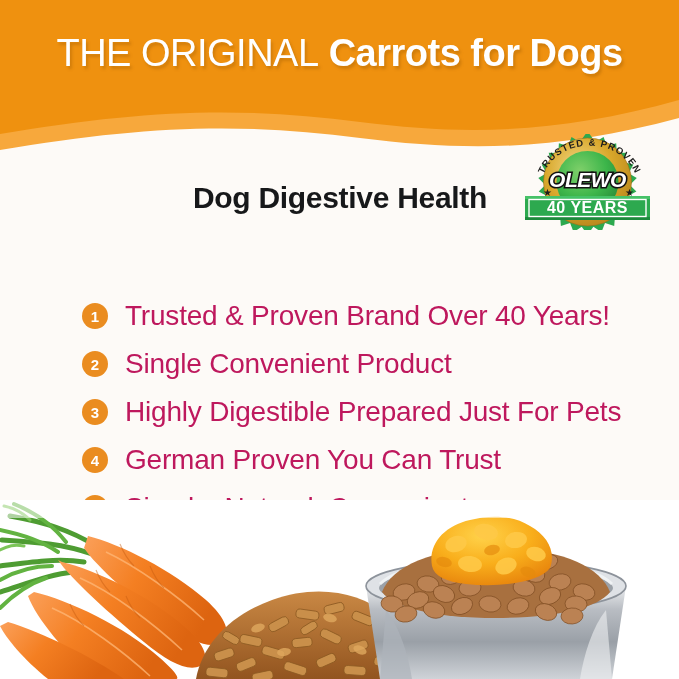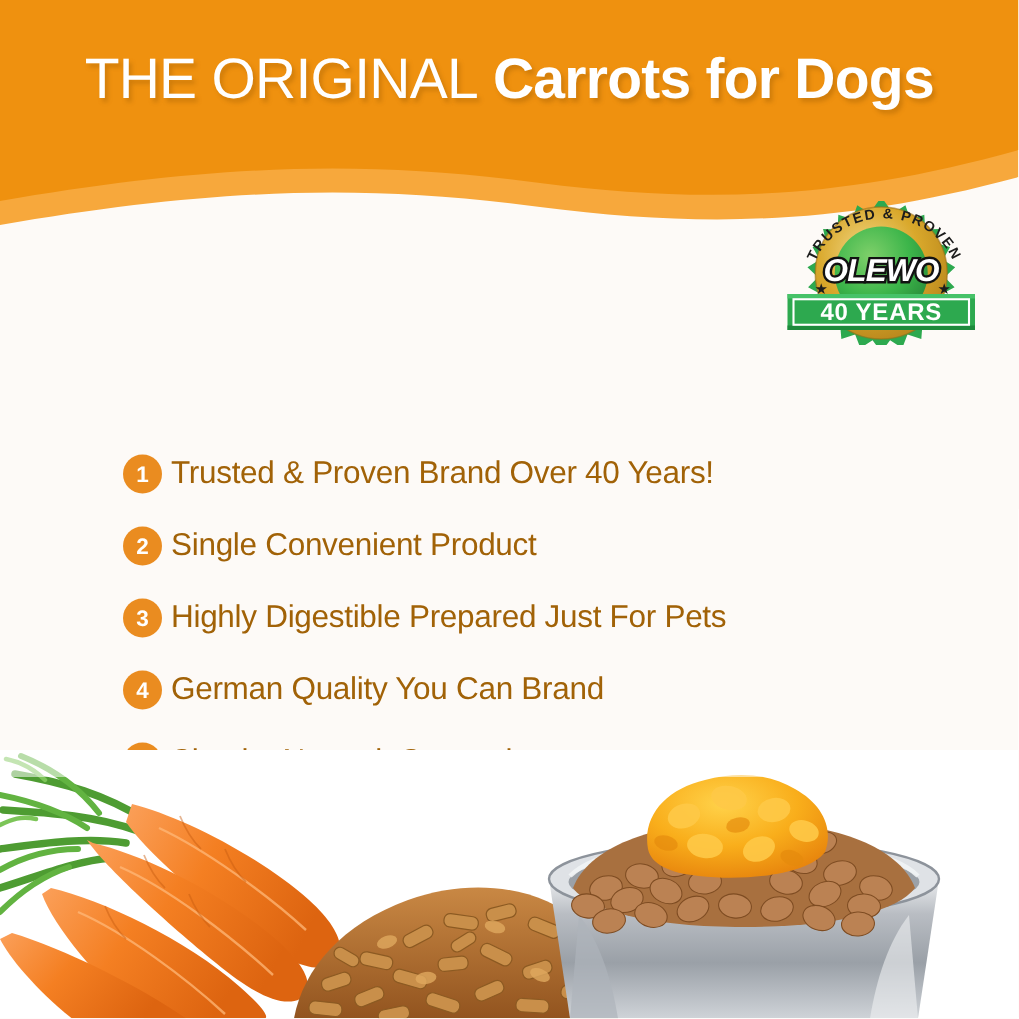--- a/index.html
+++ b/index.html
@@ -94,25 +94,25 @@
     font-family: "Liberation Sans", sans-serif;
     font-size: 15px;
     font-weight: bold;
     display: flex;
     align-items: center;
     justify-content: center;
     line-height: 1;
   }
   .benefit-text {
     flex: 1 1 auto;
-    margin-left: 6px;
-    font-family: "Liberation Sans", sans-serif;
-    font-size: 21px;
+    margin-left: 17px;
+    font-family: "Liberation Sans", sans-serif;
+    font-size: 28px;
     font-weight: normal;
-    color: #a16207;
+    color: #be185d;
     letter-spacing: -0.2px;
     white-space: nowrap;
   }
 
   
   #photo-strip {
     position: absolute;
     left: 0;
     top: 500px;
     width: 679px;
@@ -182,38 +182,39 @@
         <polygon points="8,66 133,66 133,90 8,90" fill="#2da94f"></polygon>
         <polygon points="8,66 133,66 133,69 8,69" fill="#46c268"></polygon>
         <polygon points="8,87 133,87 133,90 8,90" fill="#1d8a3c"></polygon>
         <rect x="12" y="69.5" width="117" height="17" fill="none" stroke="#ffffff" stroke-width="1.4"></rect>
         <text x="70.5" y="83" text-anchor="middle" font-family="Liberation Sans, sans-serif" font-size="16" font-weight="bold" fill="#ffffff" letter-spacing="0.5">40 YEARS</text>
       </g>
     </svg>
   </div>
 
   <div id="subheadline">
+    <span class="line">Dog Digestive Health</span>
   </div>
 
   <div id="benefits-list">
     <div class="benefit-row">
       <div class="benefit-number">1</div>
       <div class="benefit-text">Trusted &amp; Proven Brand Over 40 Years!</div>
     </div>
     <div class="benefit-row">
       <div class="benefit-number">2</div>
       <div class="benefit-text">Single Convenient Product</div>
     </div>
     <div class="benefit-row">
       <div class="benefit-number">3</div>
       <div class="benefit-text">Highly Digestible Prepared Just For Pets</div>
     </div>
     <div class="benefit-row">
       <div class="benefit-number">4</div>
-      <div class="benefit-text">German Quality You Can Brand</div>
+      <div class="benefit-text">German Proven You Can Trust</div>
     </div>
     <div class="benefit-row">
       <div class="benefit-number">5</div>
       <div class="benefit-text">Simple. Natural. Convenient.</div>
     </div>
   </div>
 
   <div id="photo-strip">
     <svg width="679" height="179" viewBox="0 0 679 179">
       <defs>

